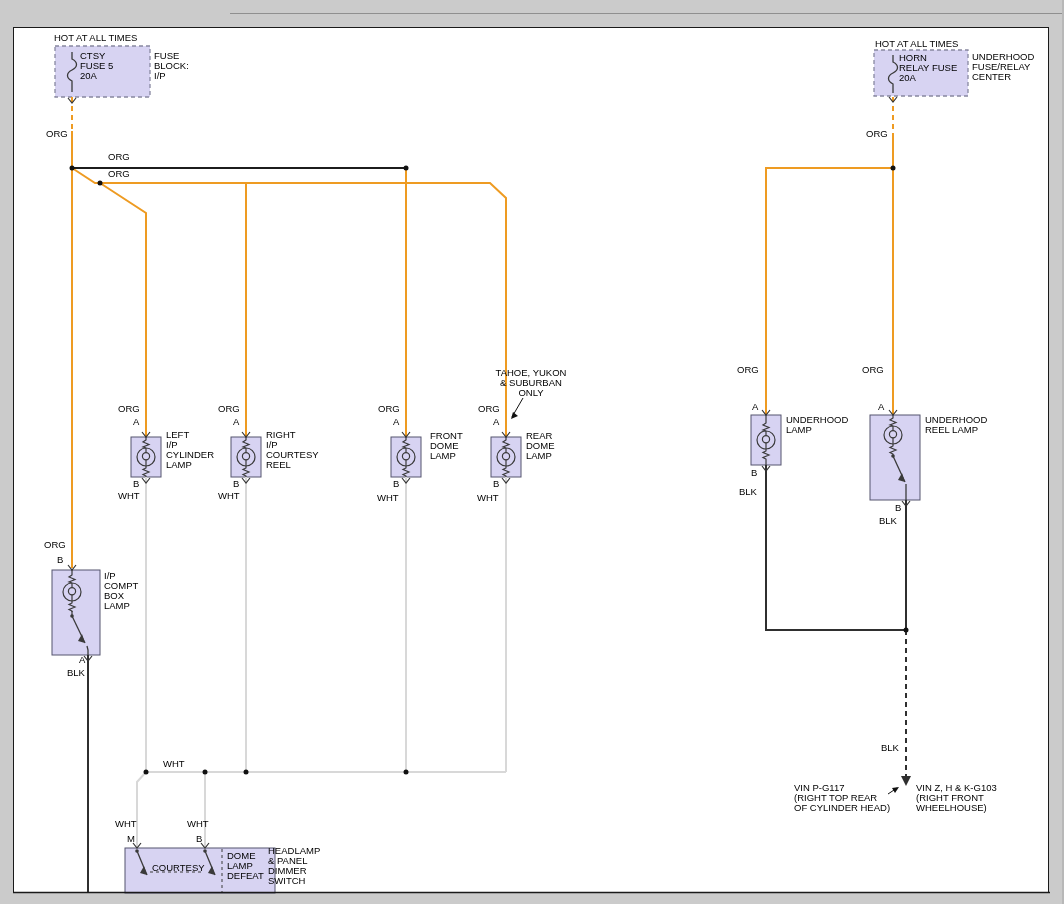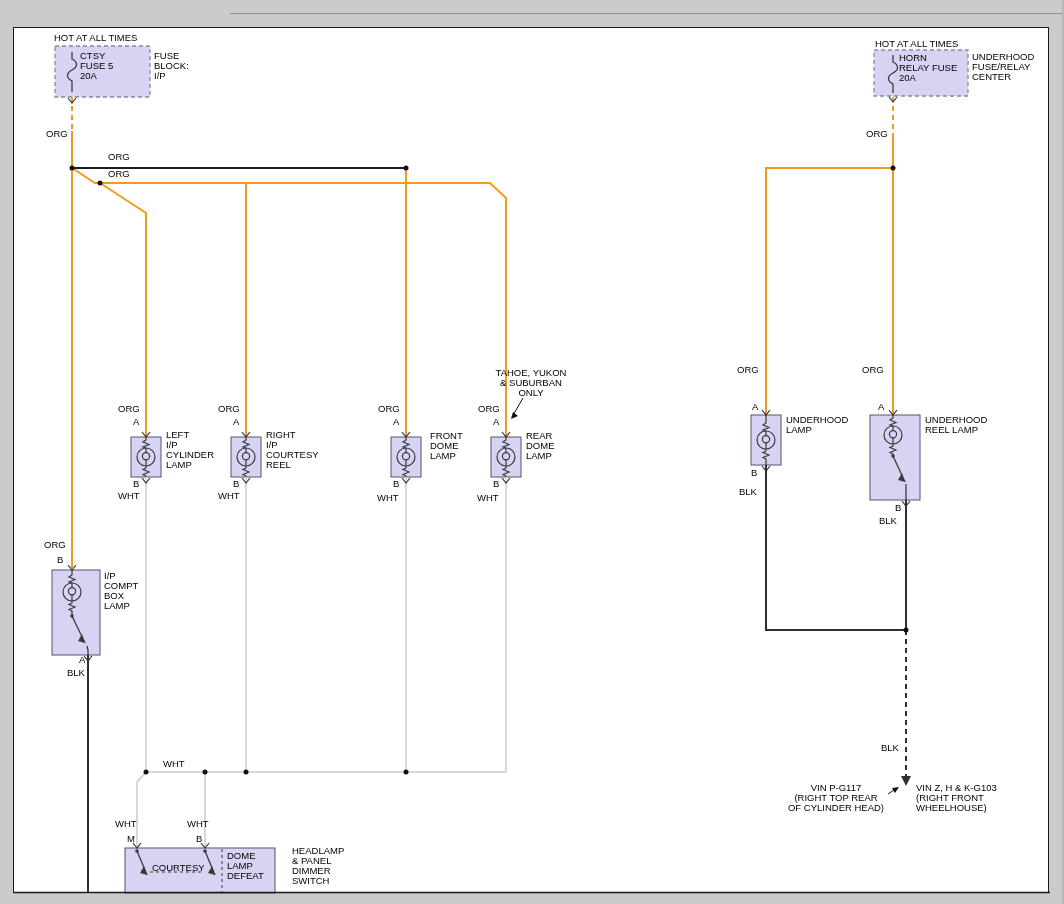--- a/index.html
+++ b/index.html
@@ -3,21 +3,21 @@
 <meta charset="utf-8">
 <style>
   body{margin:0;background:#b8b8b8;}
   .canvas{position:relative;width:1062px;height:904px;background:#cbcbcb;
           font-family:"Liberation Sans","DejaVu Sans",sans-serif;overflow:hidden;}
   .topline{position:absolute;left:230px;top:13px;width:834px;height:1px;background:#8f8f8f;}
   .page{position:absolute;left:13px;top:27px;width:1036px;height:866px;background:#ffffff;
         border:1px solid #1a1a1a;box-sizing:border-box;}
   svg.overlay{position:absolute;left:0;top:0;}
   .lbl{position:absolute;font-size:9.5px;line-height:10px;color:#000;white-space:pre-line;}
-  .ra{text-align:center;}
+  .ra{text-align:left;margin-left:8px;}
   .ca{text-align:center;}
 </style>
 </head>
 <body>
 
 <div class="canvas">
   <div class="topline"></div>
   <div class="page"></div>
 
   <svg class="overlay" width="1064" height="904" viewBox="0 0 1064 904">
@@ -235,21 +235,21 @@
 DOME
 LAMP</div>
   <div class="lbl" style="left:786px;top:415px">UNDERHOOD
 LAMP</div>
   <div class="lbl" style="left:925px;top:415px">UNDERHOOD
 REEL LAMP</div>
   <div class="lbl" style="left:104px;top:571px">I/P
 COMPT
 BOX
 LAMP</div>
-  <div class="lbl" style="left:292px;top:846px">HEADLAMP
+  <div class="lbl" style="left:268px;top:846px">HEADLAMP
 &amp; PANEL
 DIMMER
 SWITCH</div>
   <div class="lbl" style="left:152px;top:863px">COURTESY</div>
   <div class="lbl" style="left:227px;top:851px">DOME
 LAMP
 DEFEAT</div>
 
   <div class="lbl ca" style="left:493px;top:368px;width:76px">TAHOE, YUKON
 &amp; SUBURBAN

